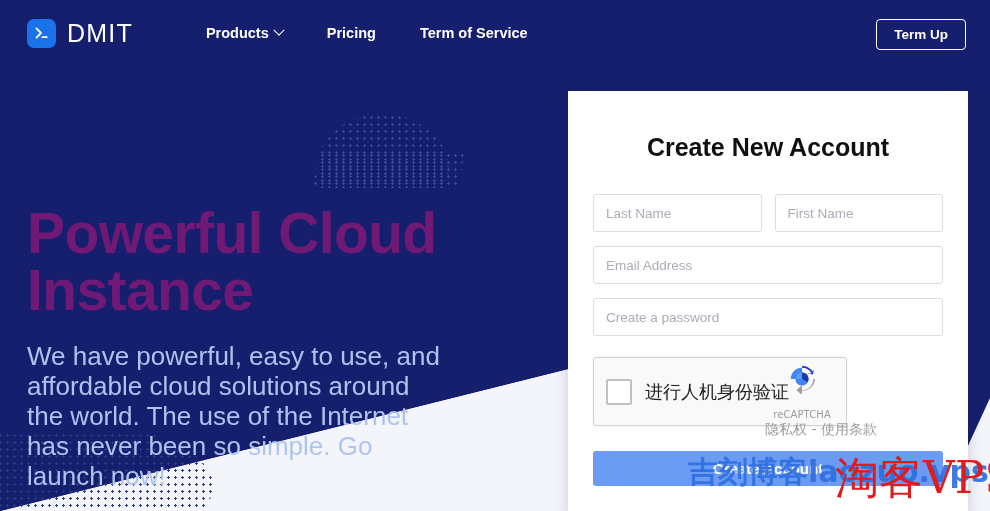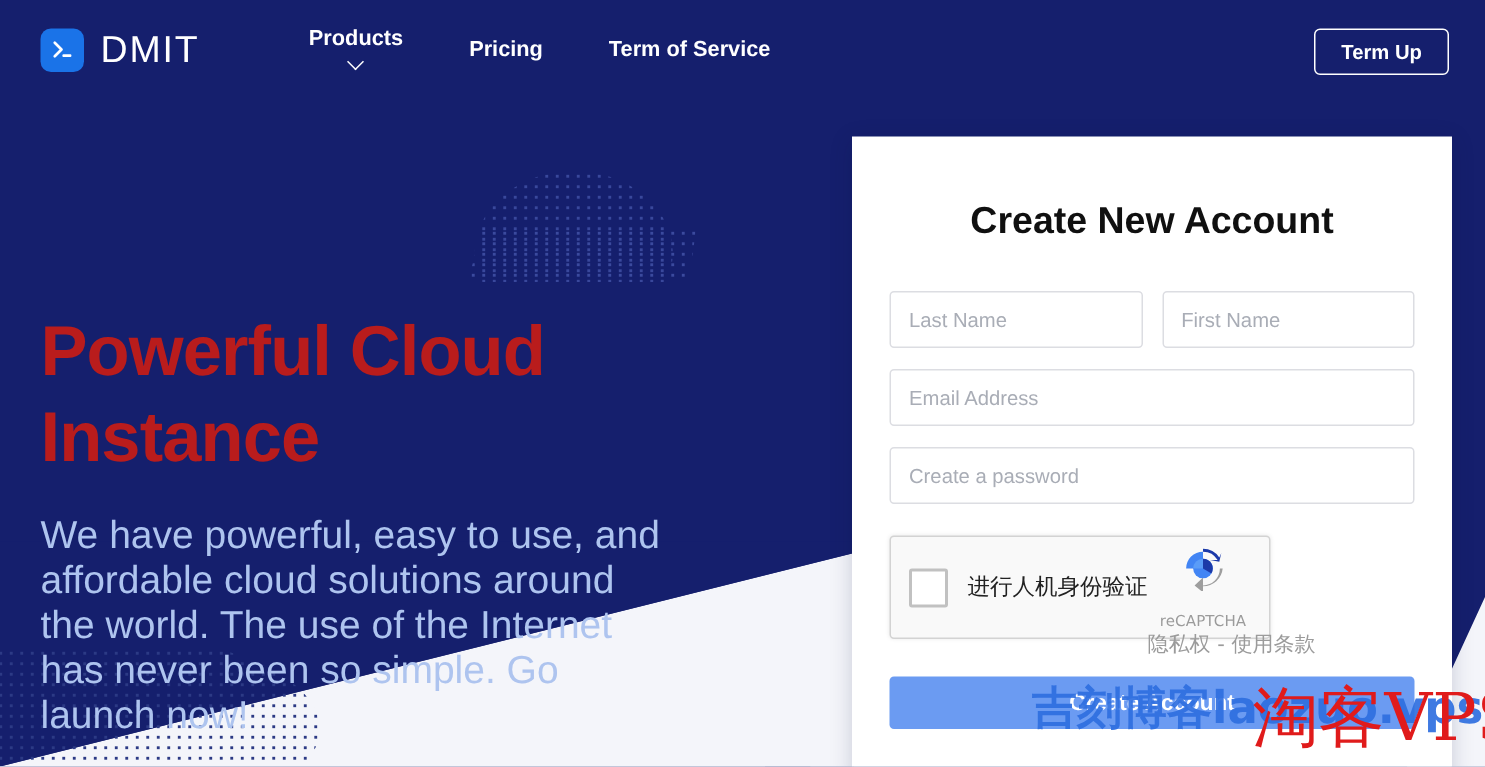--- a/index.html
+++ b/index.html
@@ -126,21 +126,20 @@
   .nav-item {
     color: #ffffff;
     font-size: 14.5px;
     font-weight: bold;
     cursor: pointer;
     display: flex;
     align-items: center;
     gap: 6px;
     padding: 6px 0;
     white-space: nowrap;
-    flex-direction: column;
   }
   .nav-gap-1 { margin-right: 44px; }
   .nav-gap-2 { margin-right: 44px; }
   .caret {
     display: inline-block;
     width: 8px; height: 8px;
     border-right: 1.8px solid #ffffff;
     border-bottom: 1.8px solid #ffffff;
     transform: rotate(45deg) translate(-2px,-2px);
   }
@@ -160,22 +159,22 @@
   }
 
   
   .hero-copy {
     position: absolute;
     left: 27px; top: 205px;
     width: 420px;
     z-index: 10;
   }
   .hero-title {
-    color: #b91c1c;
-    font-size: 47px;
+    color: #701a75;
+    font-size: 57px;
     line-height: 57px;
     font-weight: bold;
     letter-spacing: -0.6px;
   }
   .hero-sub {
     margin-top: 22px;
     color: #aec4ef;
     font-size: 26px;
     line-height: 30px;
     font-weight: normal;
@@ -238,21 +237,21 @@
     width: 26px; height: 26px;
     border: 2px solid #c1c1c1;
     border-radius: 2px;
     background: #fff;
     margin-left: 12px;
     cursor: pointer;
     flex: none;
   }
   .rc-label {
     margin-left: 13px;
-    font-size: 15px;
+    font-size: 18px;
     color: #222;
     font-family: "DejaVu Sans", sans-serif;
   }
   .rc-right {
     position: absolute;
     right: 7px; top: 6px;
     width: 74px;
     text-align: center;
   }
   .rc-logo { margin: 0 auto; display: block; }

